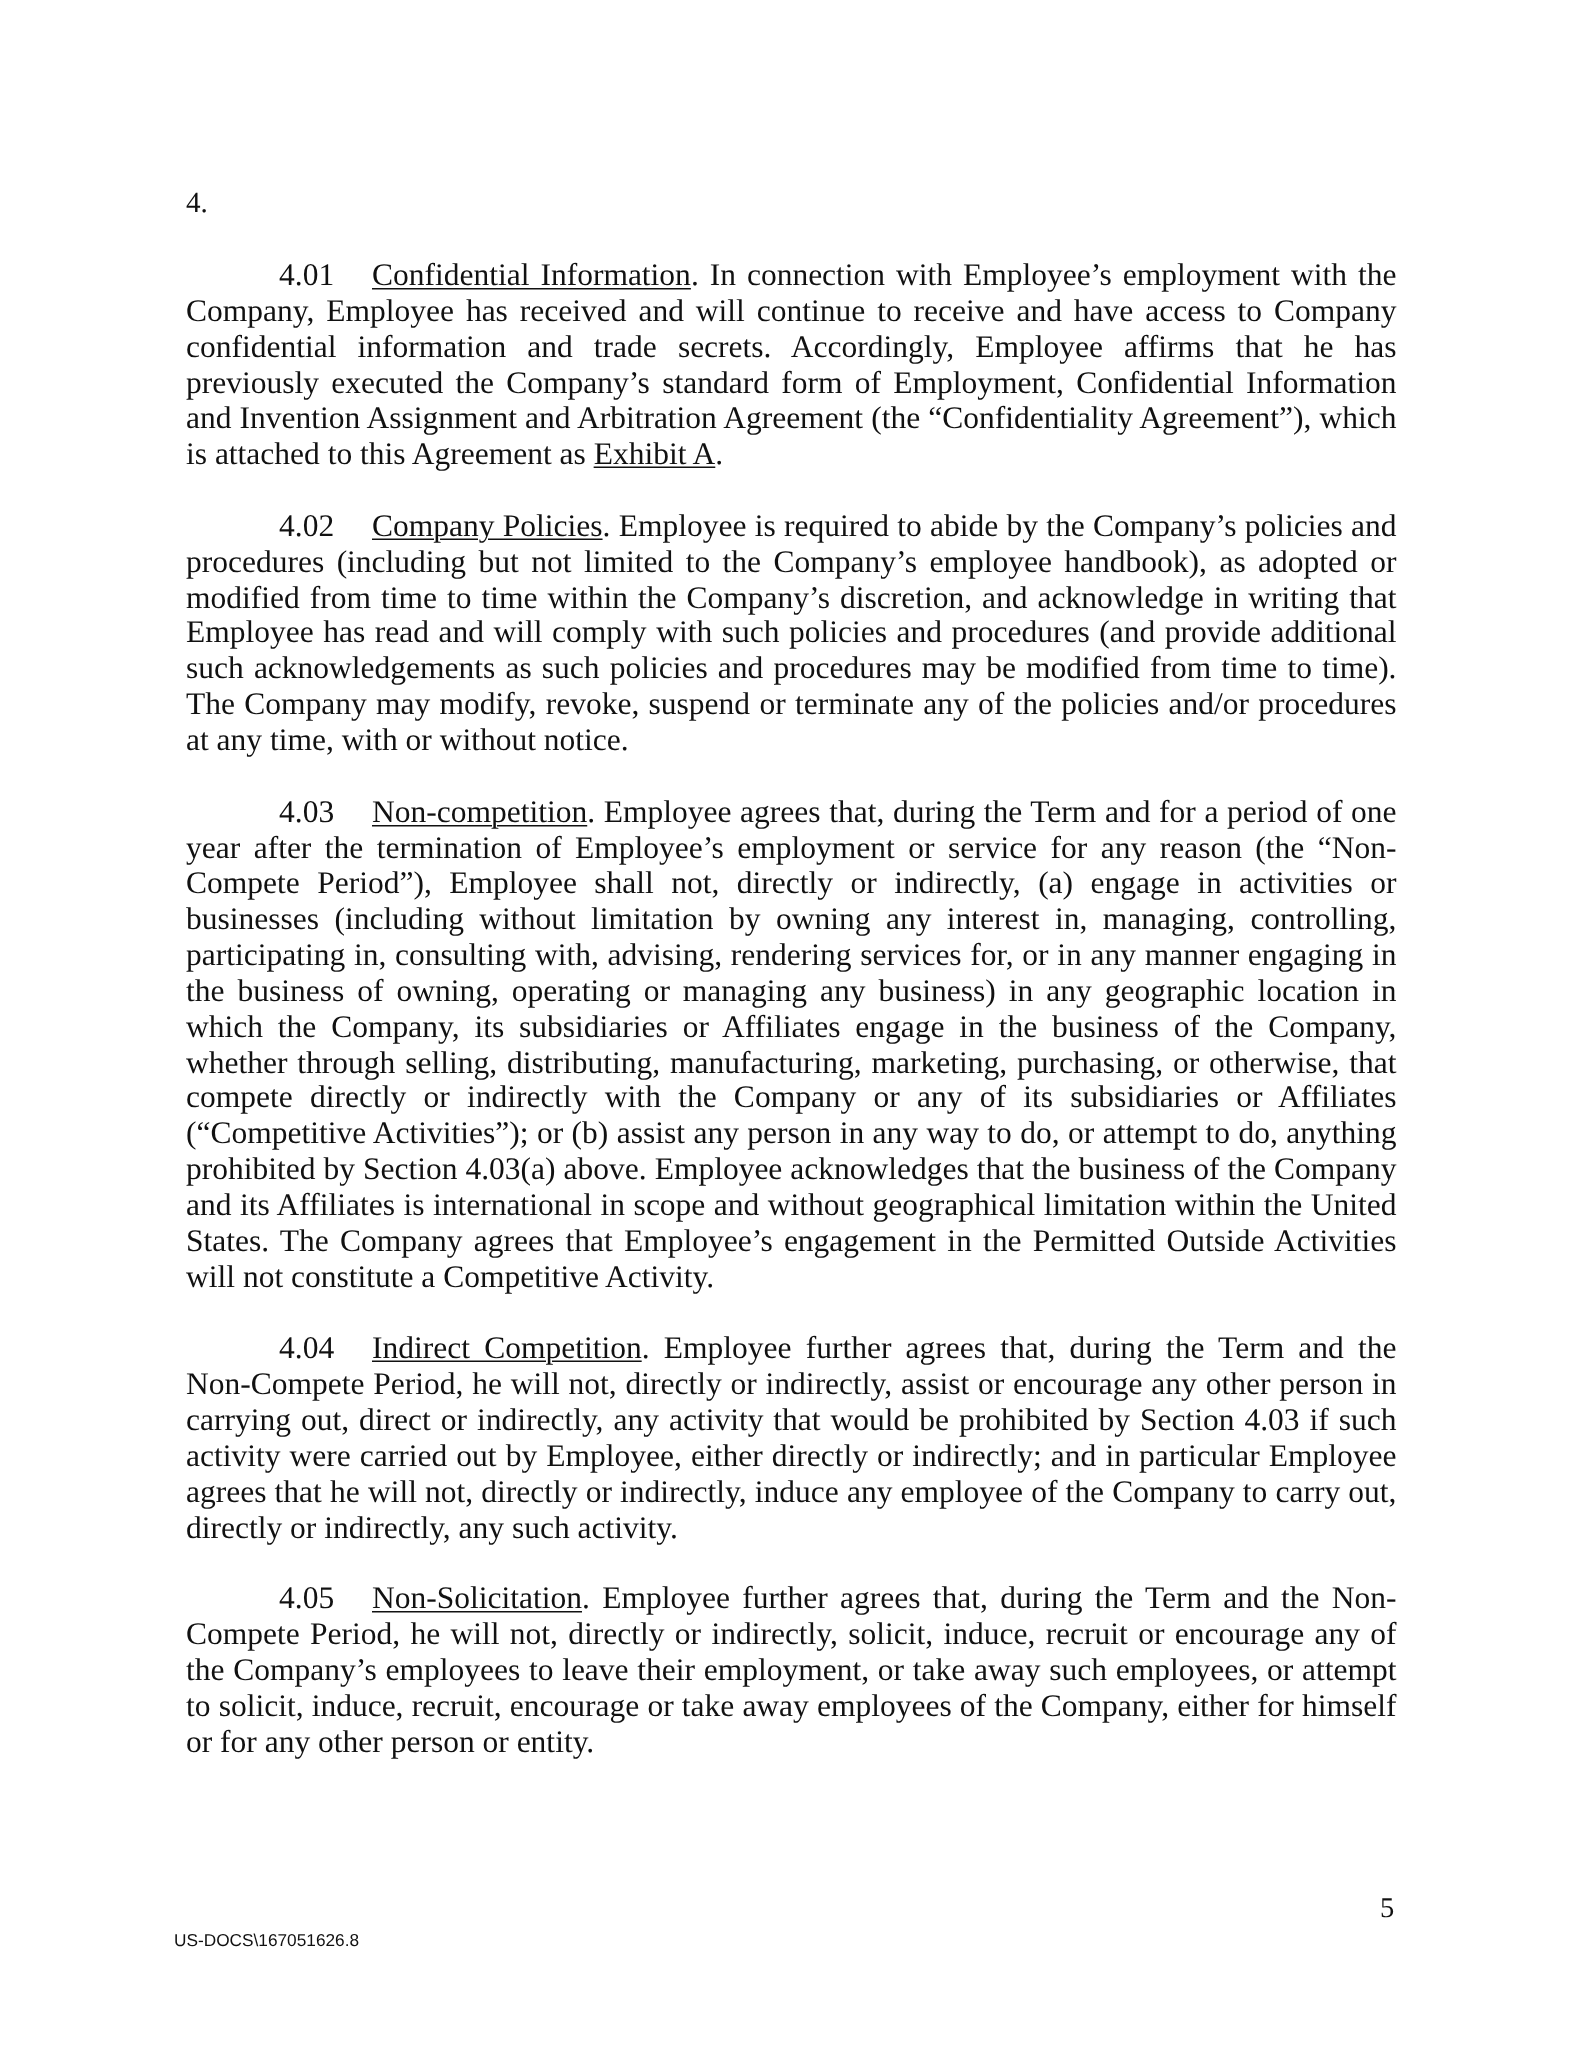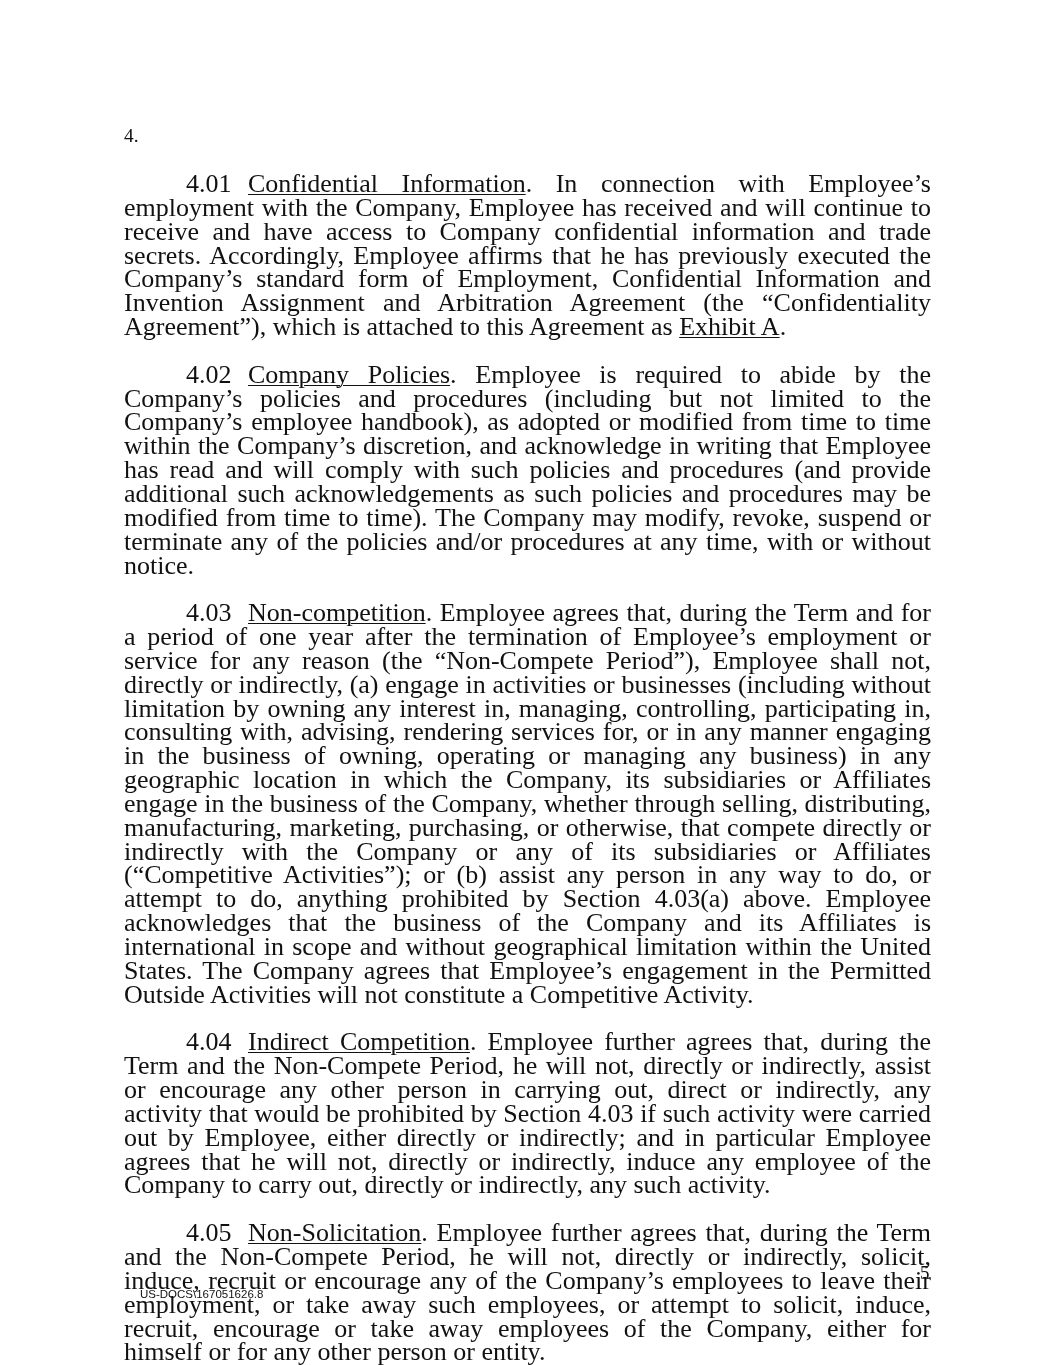--- a/index.html
+++ b/index.html
@@ -30,42 +30,42 @@
     .section-heading .num {
       display: inline-block;
       width: 62px;
     }
     .u {
       text-decoration: underline;
       text-underline-offset: 2px;
       text-decoration-thickness: 1px;
     }
     .para {
-      font-size: 26px;
+      font-size: 21px;
       line-height: 23.85px;
       text-align: justify;
       margin: 0 0 23.85px 0;
       text-indent: 62px;
     }
     .para .clause-num {
       display: inline-block;
       width: 62px;
       text-indent: 0;
     }
     .page-number {
       position: absolute;
       left: 920px;
       top: 1262px;
       font-size: 19px;
       line-height: 22px;
       font-family: "Liberation Serif", "DejaVu Serif", serif;
     }
     .doc-id {
       position: absolute;
-      left: 140px;
+      left: 116px;
       top: 1287px;
       font-size: 11.5px;
       line-height: 14px;
       font-family: "Liberation Sans", "DejaVu Sans", sans-serif;
       letter-spacing: 0;
     }
   </style>
 </head>
 <body>
 

